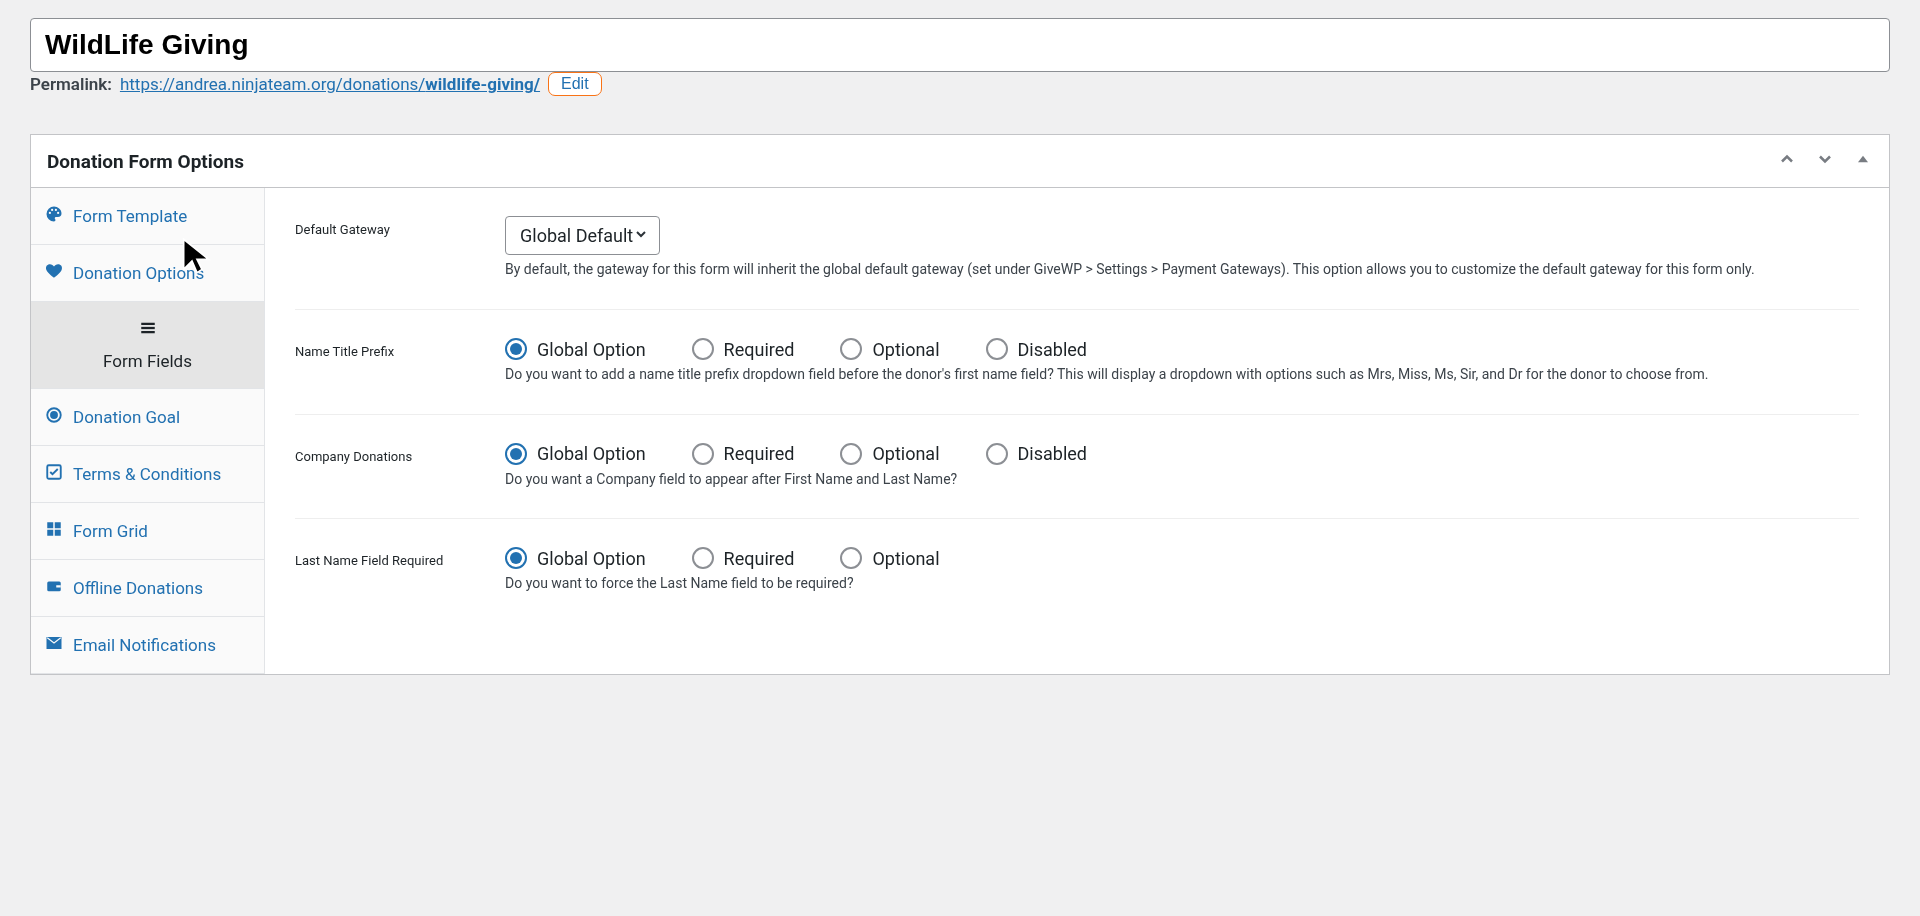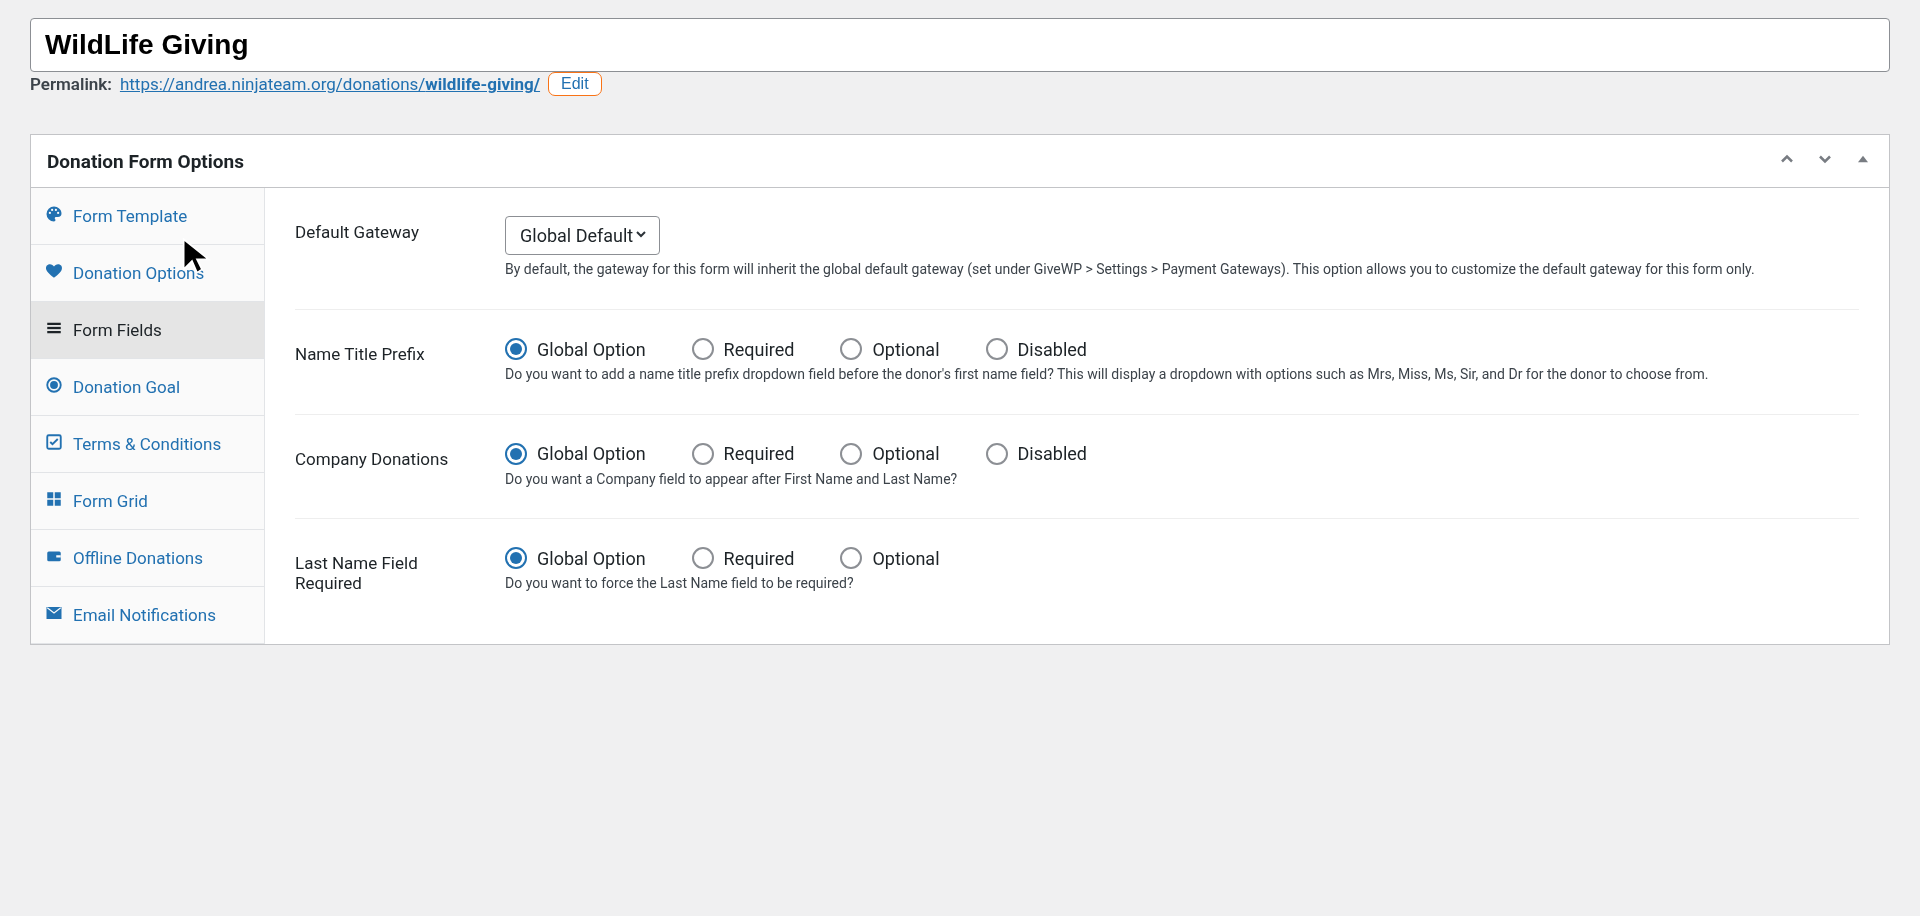--- a/index.html
+++ b/index.html
@@ -69,35 +69,36 @@
     padding: 17px 14px;
     font-size: 17px;
     color: #2271b1;
     border-bottom: 1px solid #e2e4e7;
     cursor: pointer;
   }
   .sidebar-item.active {
     background: #e5e5e5;
     color: #1d2327;
     font-weight: 400;
+    flex-direction: column;
   }
   .sidebar-item svg { width: 18px; height: 18px; flex-shrink: 0; }
   .content { flex: 1; padding: 0 30px; }
   .field-row {
     display: flex;
     align-items: flex-start;
     padding: 28px 0;
     border-bottom: 1px solid #eee;
     gap: 20px;
   }
   .field-row:last-child { border-bottom: none; }
   .field-label {
     width: 190px;
     flex-shrink: 0;
-    font-size: 17px;
+    font-size: 13px;
     color: #1d2327;
     padding-top: 6px;
   }
   .field-body { flex: 1; }
   .select {
     display: inline-flex;
     align-items: center;
     border: 1px solid #8c8f94;
     border-radius: 4px;
     padding: 8px 10px 8px 14px;

